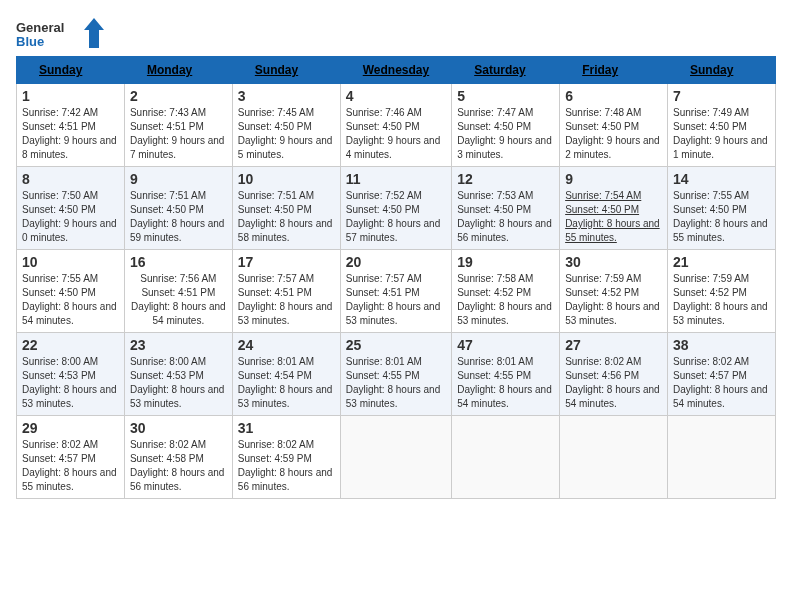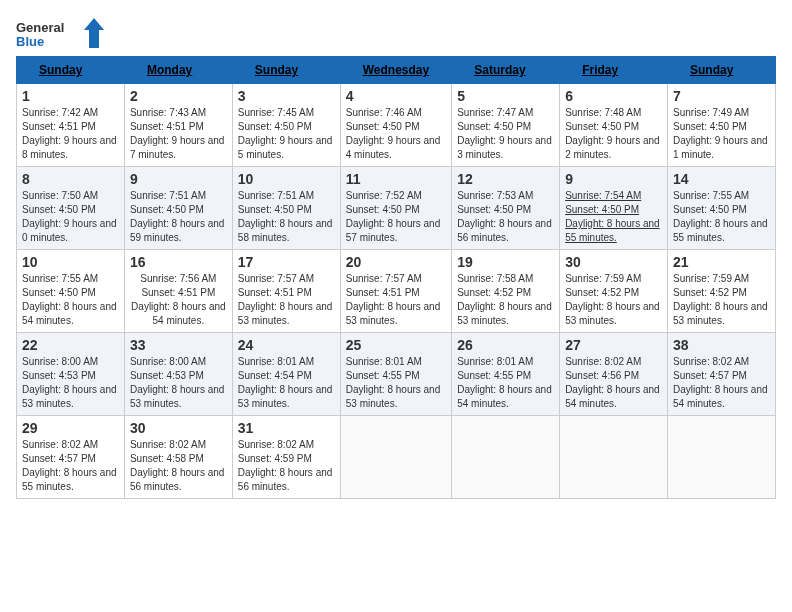--- a/index.html
+++ b/index.html
@@ -238,39 +238,39 @@
         </td>
       </tr>
       <tr>
         <td>
           <span class="day-num">22</span>
           <div class="day-info" style="white-space: pre-line;">Sunrise: 8:00 AM
 Sunset: 4:53 PM
 Daylight: 8 hours and 53 minutes.</div>
         </td>
         <td>
-          <span class="day-num">33</span>
+          <span class="day-num">23</span>
           <div class="day-info" style="white-space: pre-line;">Sunrise: 8:00 AM
 Sunset: 4:53 PM
 Daylight: 8 hours and 53 minutes.</div>
         </td>
         <td>
           <span class="day-num">24</span>
           <div class="day-info" style="white-space: pre-line;">Sunrise: 8:01 AM
 Sunset: 4:54 PM
 Daylight: 8 hours and 53 minutes.</div>
         </td>
         <td>
           <span class="day-num">25</span>
           <div class="day-info" style="white-space: pre-line;">Sunrise: 8:01 AM
 Sunset: 4:55 PM
 Daylight: 8 hours and 53 minutes.</div>
         </td>
         <td>
-          <span class="day-num">26</span>
+          <span class="day-num">47</span>
           <div class="day-info" style="white-space: pre-line;">Sunrise: 8:01 AM
 Sunset: 4:55 PM
 Daylight: 8 hours and 54 minutes.</div>
         </td>
         <td>
           <span class="day-num">27</span>
           <div class="day-info" style="white-space: pre-line;">Sunrise: 8:02 AM
 Sunset: 4:56 PM
 Daylight: 8 hours and 54 minutes.</div>
         </td>

